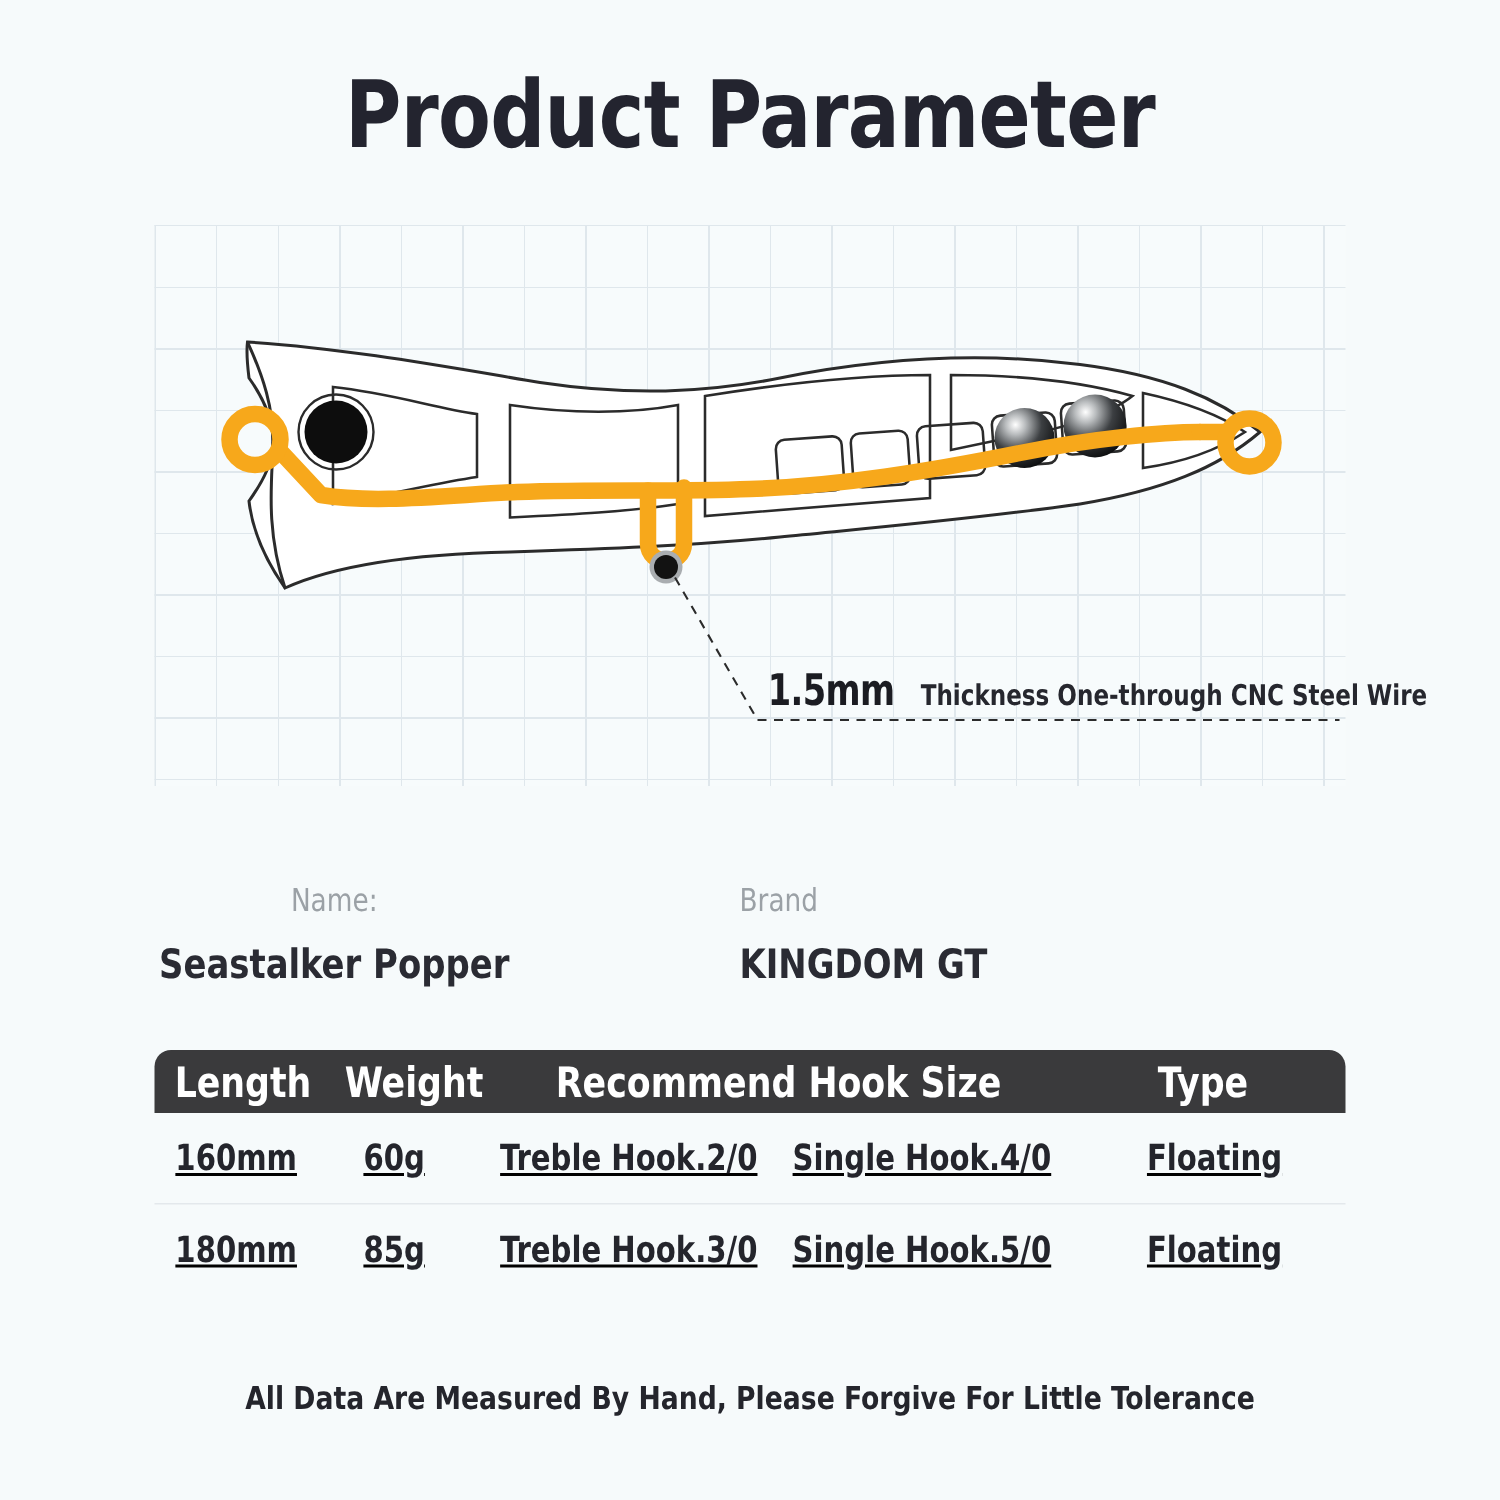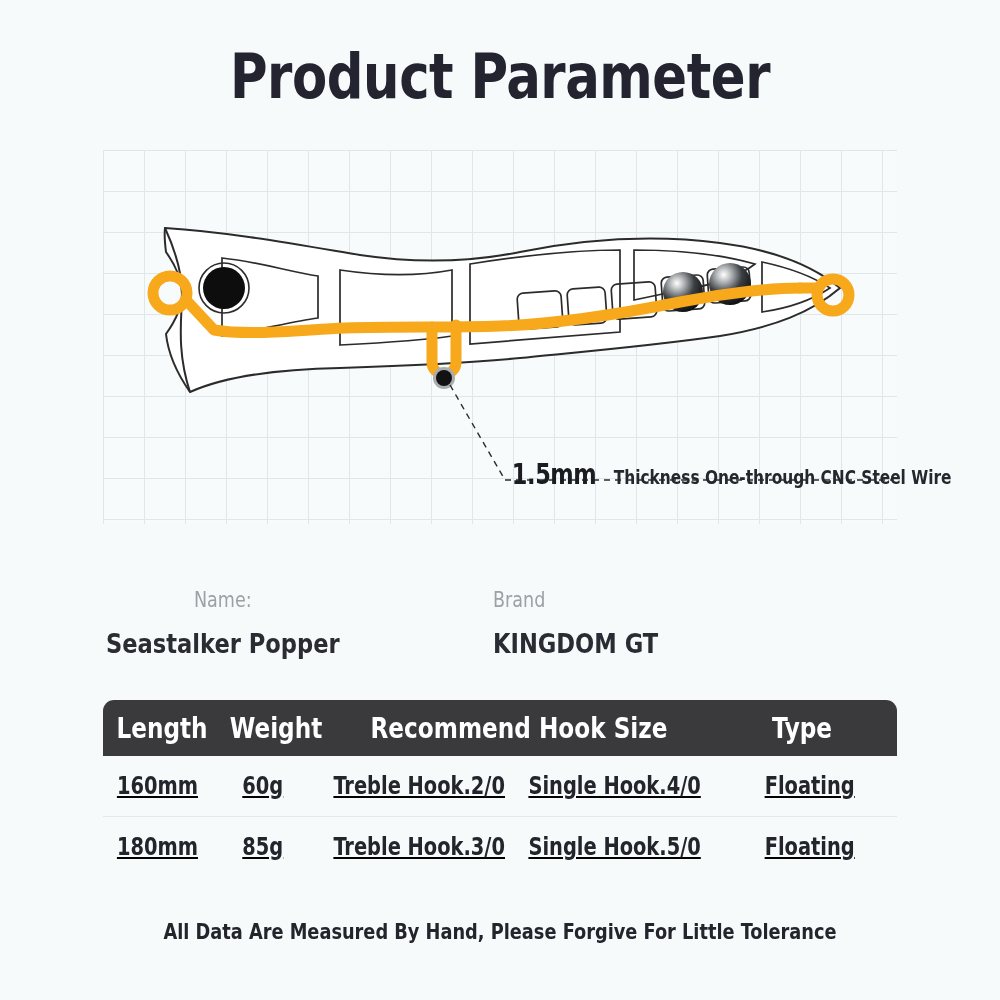--- a/index.html
+++ b/index.html
@@ -56,21 +56,20 @@
   }
 
   
   .annotation {
     position: absolute;
     left: 505px;
     top: 443px;
     display: flex;
     align-items: baseline;
     white-space: nowrap;
-    margin-top: 14px;
   }
   .annotation-value {
     font-size: 29px;
     font-weight: bold;
     color: #1b1c22;
     font-family: "DejaVu Sans Condensed", "Liberation Sans Narrow", "Liberation Sans", sans-serif;
     transform: scaleX(0.86);
     transform-origin: left baseline;
     letter-spacing: -0.5px;
   }
@@ -114,21 +113,21 @@
   
   .spec-table {
     position: absolute;
     left: 103px;
     top: 700px;
     width: 794px;
   }
   .spec-header {
     display: flex;
     align-items: center;
-    height: 56px;
+    height: 42px;
     background: #3a3a3c;
     border-radius: 11px 11px 0 0;
     color: #ffffff;
   }
   .spec-header .cell {
     font-size: 28px;
     font-weight: bold;
     font-family: "DejaVu Sans Condensed", "Liberation Sans Narrow", "Liberation Sans", sans-serif;
     transform: scaleX(0.92);
     white-space: nowrap;

